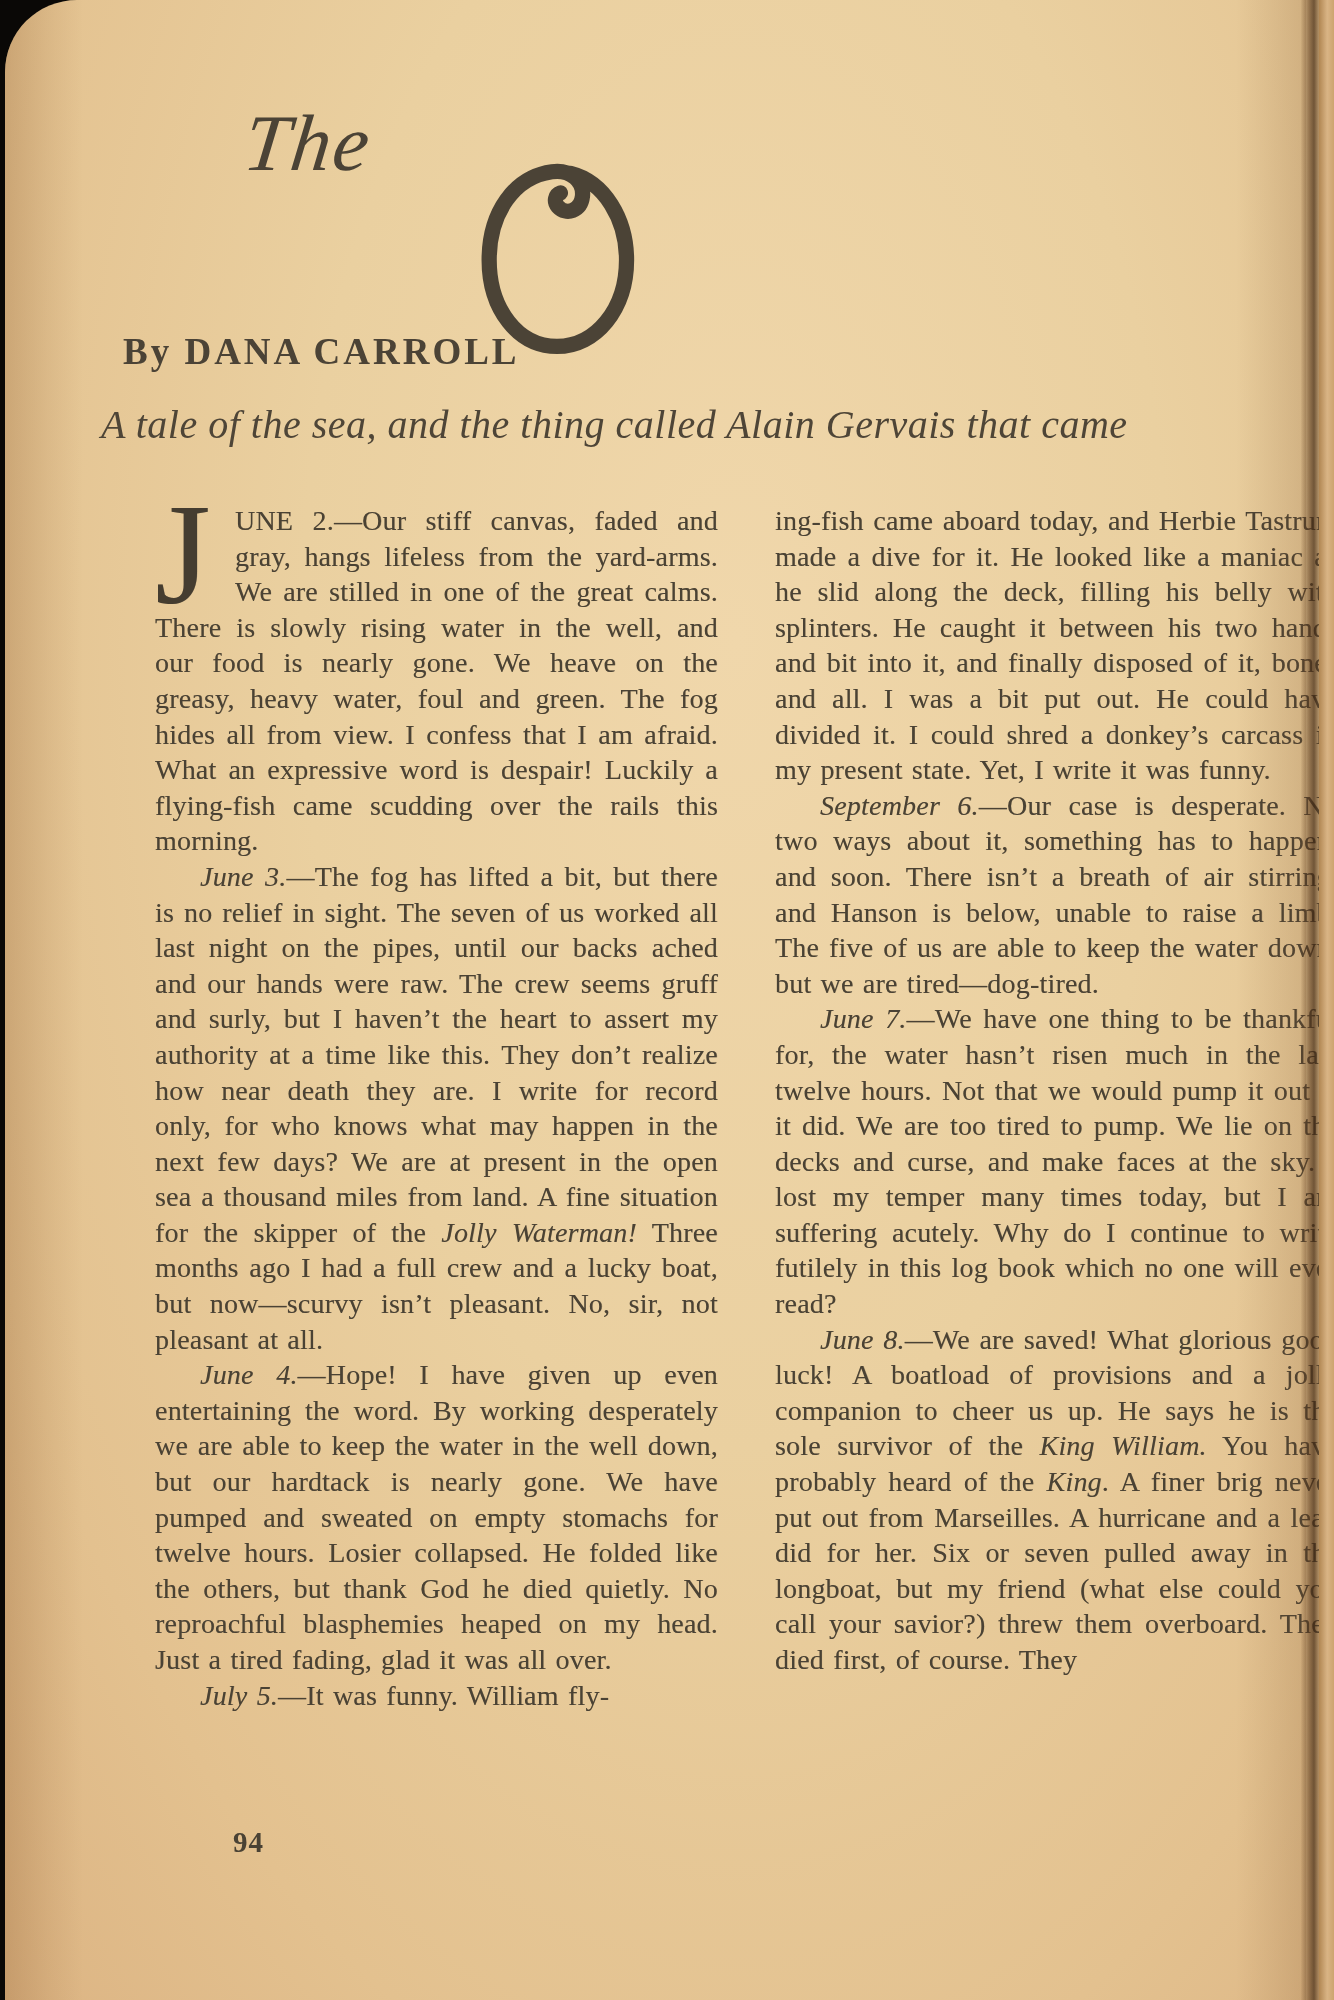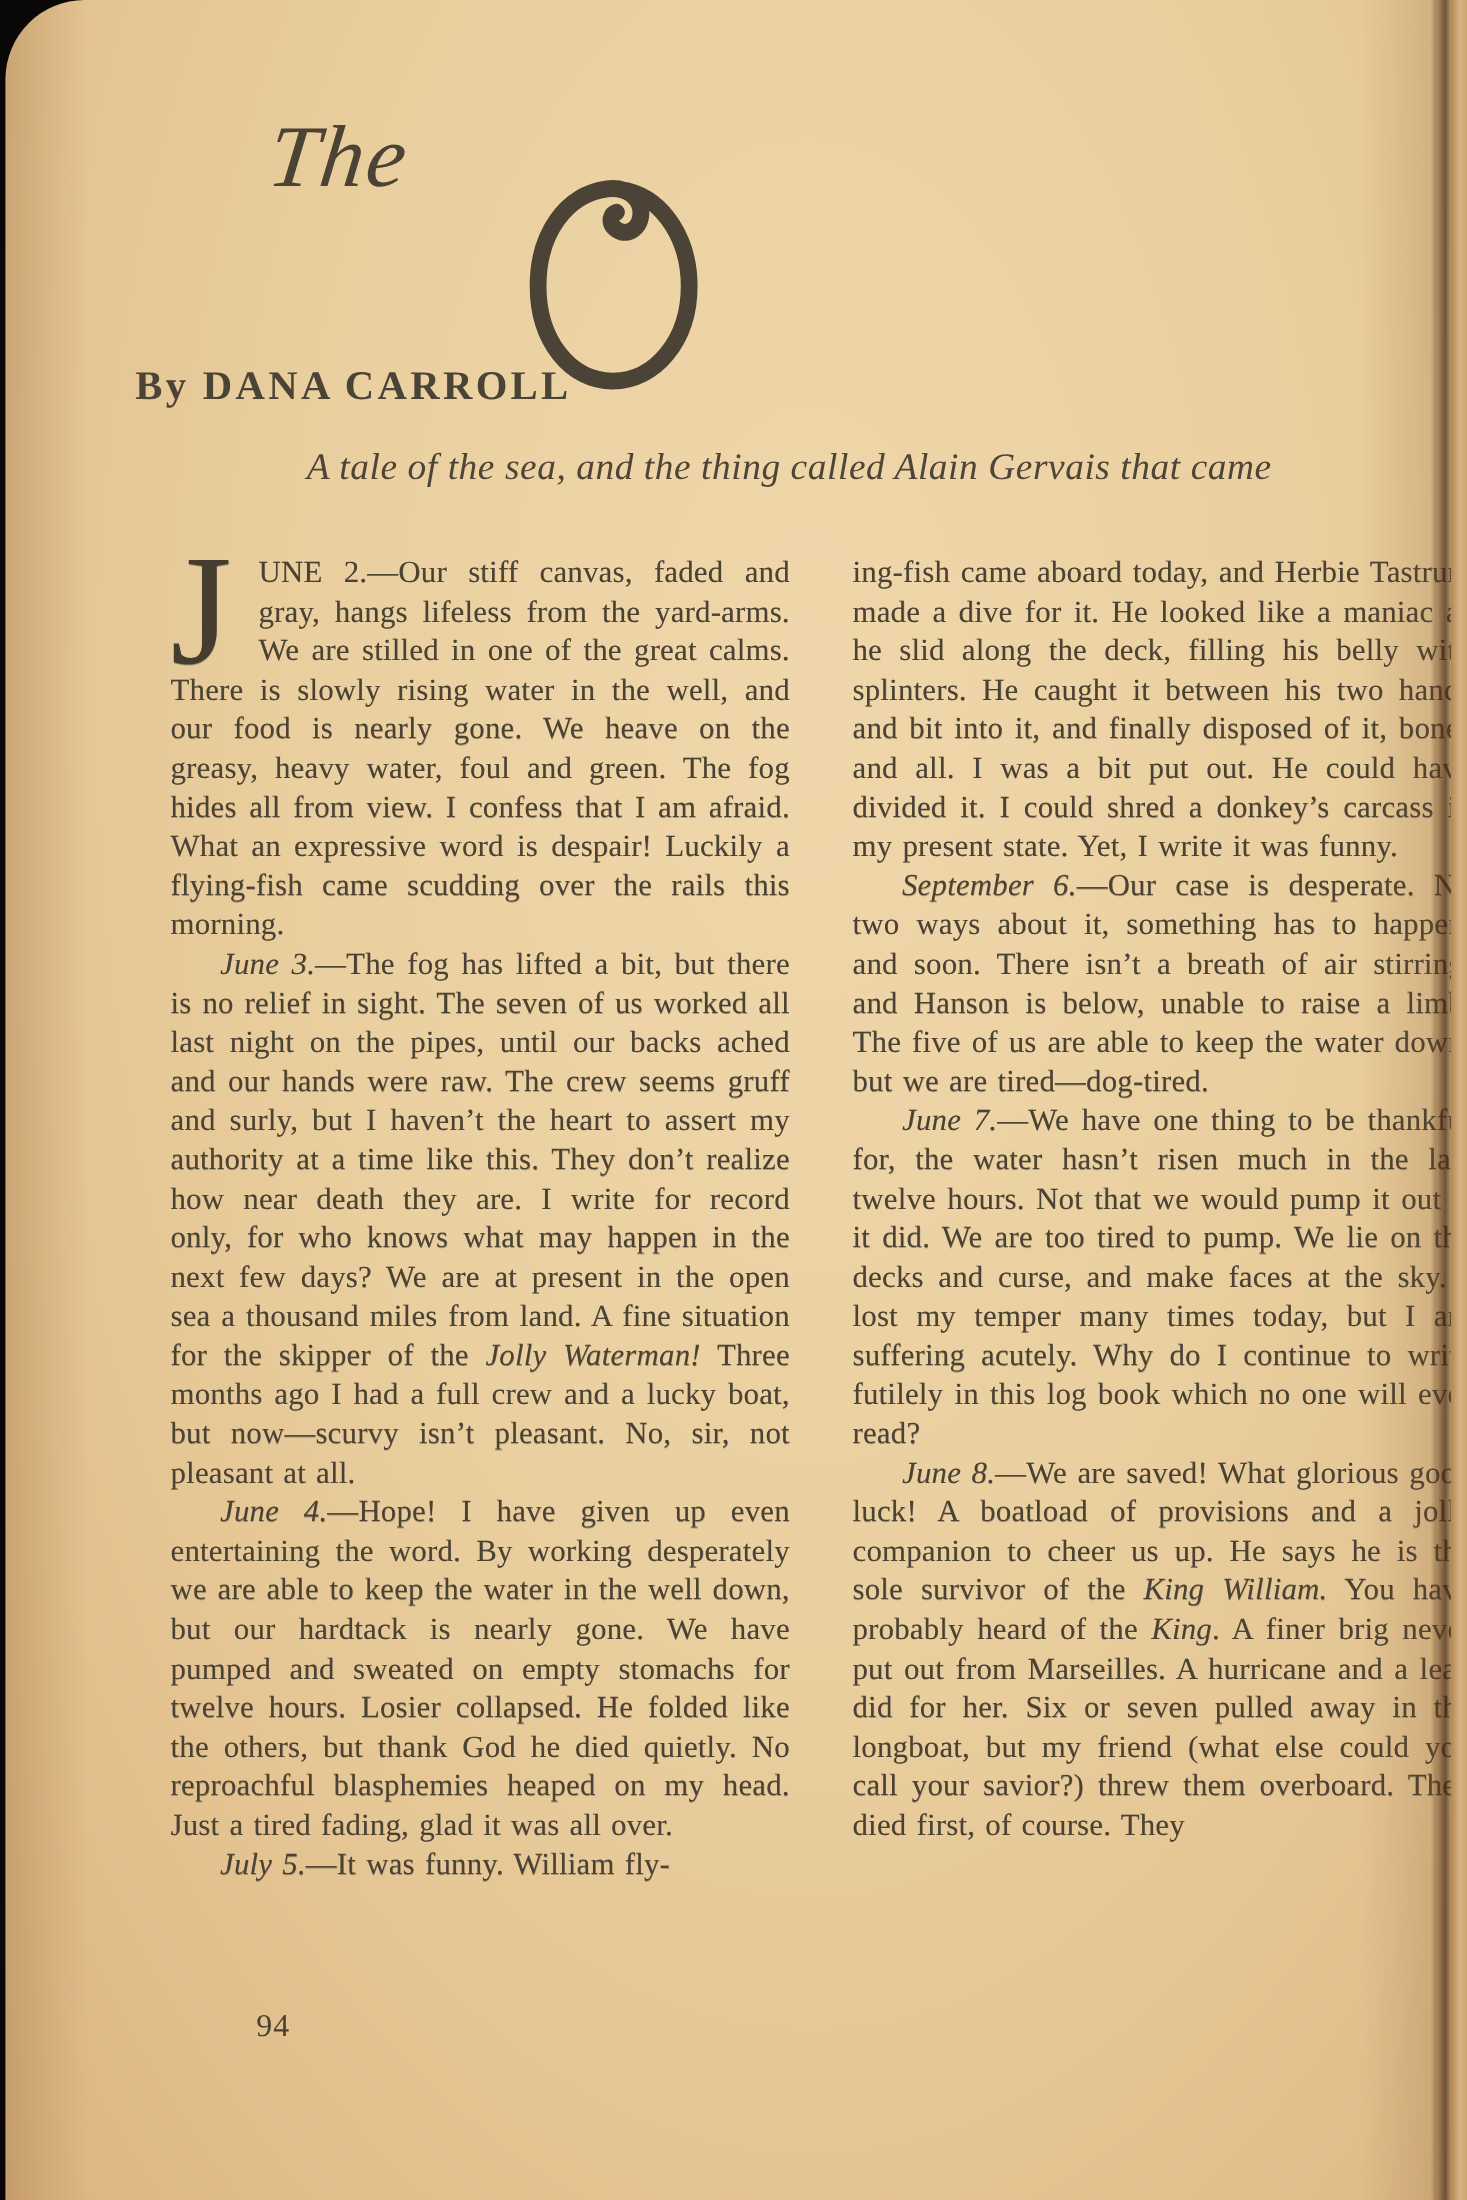--- a/index.html
+++ b/index.html
@@ -44,42 +44,42 @@
   .big-o svg{display:block;width:100%;height:100%;}
   .title-rest{
     position:absolute;left:648px;top:226px;
     font-size:96px;color:#4b4336;letter-spacing:3px;word-spacing:26px;white-space:nowrap;
   }
   .byline{
     position:absolute;left:118px;right:0;top:330px;text-align:left;
     font-size:37px;font-weight:700;color:#4b4336;letter-spacing:3px;
   }
   .subtitle{
-    position:absolute;left:96px;right:0;top:404px;text-align:center;
-    font-style:italic;font-size:34px;color:#4e4537;line-height:41px;letter-spacing:.5px;
+    position:absolute;left:96px;right:0;top:404px;
+    font-style:italic;font-size:40px;color:#4e4537;line-height:41px;letter-spacing:.5px;
   }
   
   .col{
     position:absolute;top:503px;width:563px;
     font-size:28px;line-height:35.6px;color:#4a4234;
     text-align:justify;word-spacing:2px;letter-spacing:.2px;
     text-shadow:.3px .4px .6px rgba(60,50,35,.35);
   }
   .col-left{left:150px;}
   .col-right{left:770px;}
   .para{margin:0;}
   .para.indent{text-indent:45px;}
   .it{font-style:italic;}
   .dropcap{
     float:left;font-size:143px;line-height:104px;height:104px;width:80px;
     color:#453d30;text-align:left;
   }
   .folio{
     position:absolute;left:228px;top:1826px;
-    font-size:29px;color:#4a4234;letter-spacing:1px;
+    font-size:29px;color:#4a4234;letter-spacing:1px;font-weight:bold;
   }
   .sr-only{position:absolute;width:1px;height:1px;overflow:hidden;clip:rect(0 0 0 0);white-space:nowrap;}
 </style>
 </head>
 <body>
 
 <div id="screenshot">
   <div class="page">
 
     <div class="title-the">The</div>

